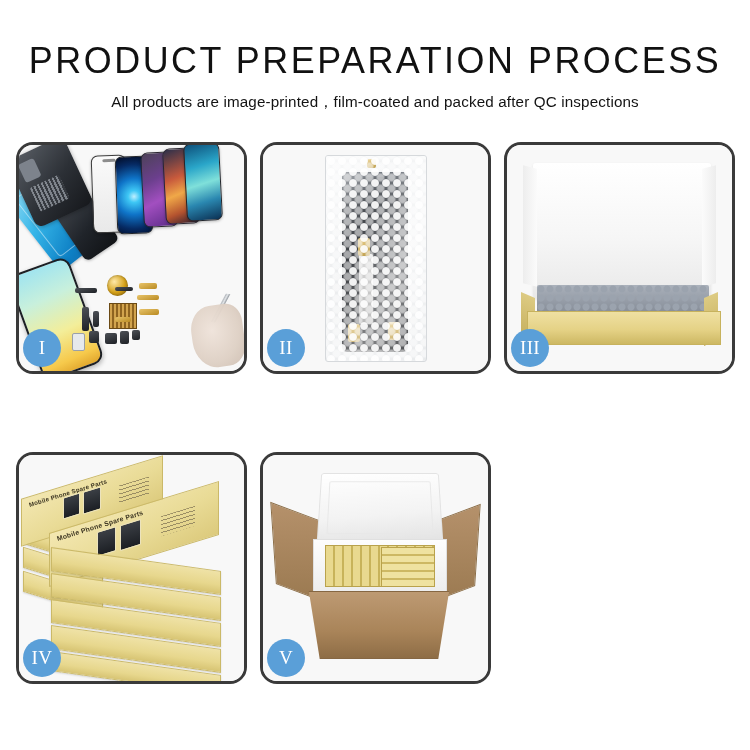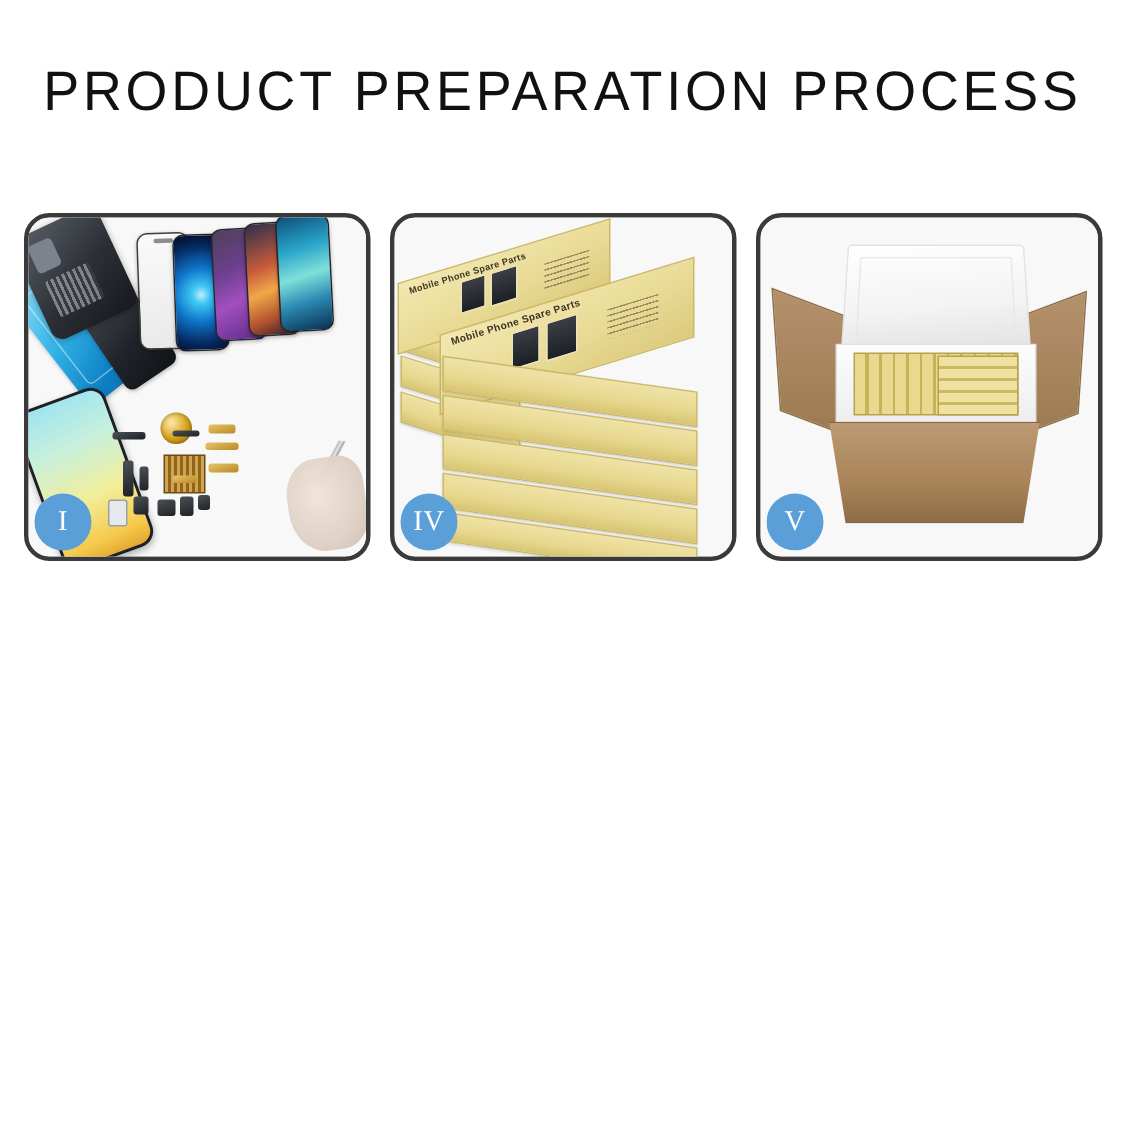--- a/index.html
+++ b/index.html
@@ -416,20 +416,21 @@
     position:absolute;
     background: rgba(120,95,65,.55);
     border-radius:1px;
   }
 </style>
 </head>
 <body>
 
 <div id="header">
   <h1 id="page-title">PRODUCT PREPARATION PROCESS</h1>
+  <p id="page-subtitle">All products are image-printed，film-coated and packed after QC inspections</p>
 </div>
 
 <div id="panel-grid">
 
   <div class="panel">
     <div class="panel-stage">
       <div class="p1-screen p1-blue-film"></div>
       <div class="p1-screen p1-dark-lcd"></div>
       <div class="p1-screen p1-glass"></div>
       <div class="p1-screen p1-display-a"></div>
@@ -454,21 +455,48 @@
       <div class="p1-part" style="left:113px;top:185px;width:8px;height:10px;"></div>
       <div class="p1-part" style="left:53px;top:188px;width:11px;height:16px;background:#e6e9ec;border:1px solid #9aa0a8;"></div>
       <div class="p1-flex" style="left:96px;top:172px;width:16px;height:5px;"></div>
 
       <div class="p1-tweezers"></div>
       <div class="p1-hand"></div>
     </div>
     <div class="step-badge">I</div>
   </div>
 
-
+  <div class="panel">
+    <div class="panel-stage">
+      <div class="p2-wrap">
+        <div class="p2-screen"></div>
+        <div class="p2-connector"></div>
+        <div class="p2-gold" style="left:32px;top:82px;"></div>
+        <div class="p2-gold" style="left:22px;top:168px;"></div>
+        <div class="p2-gold" style="left:62px;top:166px;"></div>
+        <div class="p2-gold" style="left:41px;top:3px;width:9px;height:9px;"></div>
+        <div class="p2-bubbles"></div>
+        <div class="p2-sheen"></div>
+      </div>
+    </div>
+    <div class="step-badge">II</div>
+  </div>
+
+  <div class="panel">
+    <div class="panel-stage">
+      <div class="p3-foam"></div>
+      <div class="p3-foam-lip-l"></div>
+      <div class="p3-foam-lip-r"></div>
+      <div class="p3-bubbles"></div>
+      <div class="p3-box-left"></div>
+      <div class="p3-box-right"></div>
+      <div class="p3-box-front"></div>
+    </div>
+    <div class="step-badge">III</div>
+  </div>
 
   <div class="panel">
     <div class="panel-stage">
 
       <div class="p4-box" style="left:4px;top:56px;width:78px;height:19px;transform:skewY(17deg);"></div>
       <div class="p4-box" style="left:4px;top:80px;width:78px;height:19px;transform:skewY(17deg);"></div>
       <div class="p4-box" style="left:4px;top:104px;width:78px;height:19px;transform:skewY(17deg);"></div>
       <div class="p4-box" style="left:4px;top:128px;width:78px;height:19px;transform:skewY(17deg);"></div>
 
       <div class="p4-lid" style="left:2px;top:22px;width:140px;height:46px;transform:skewY(-17deg);"></div>

